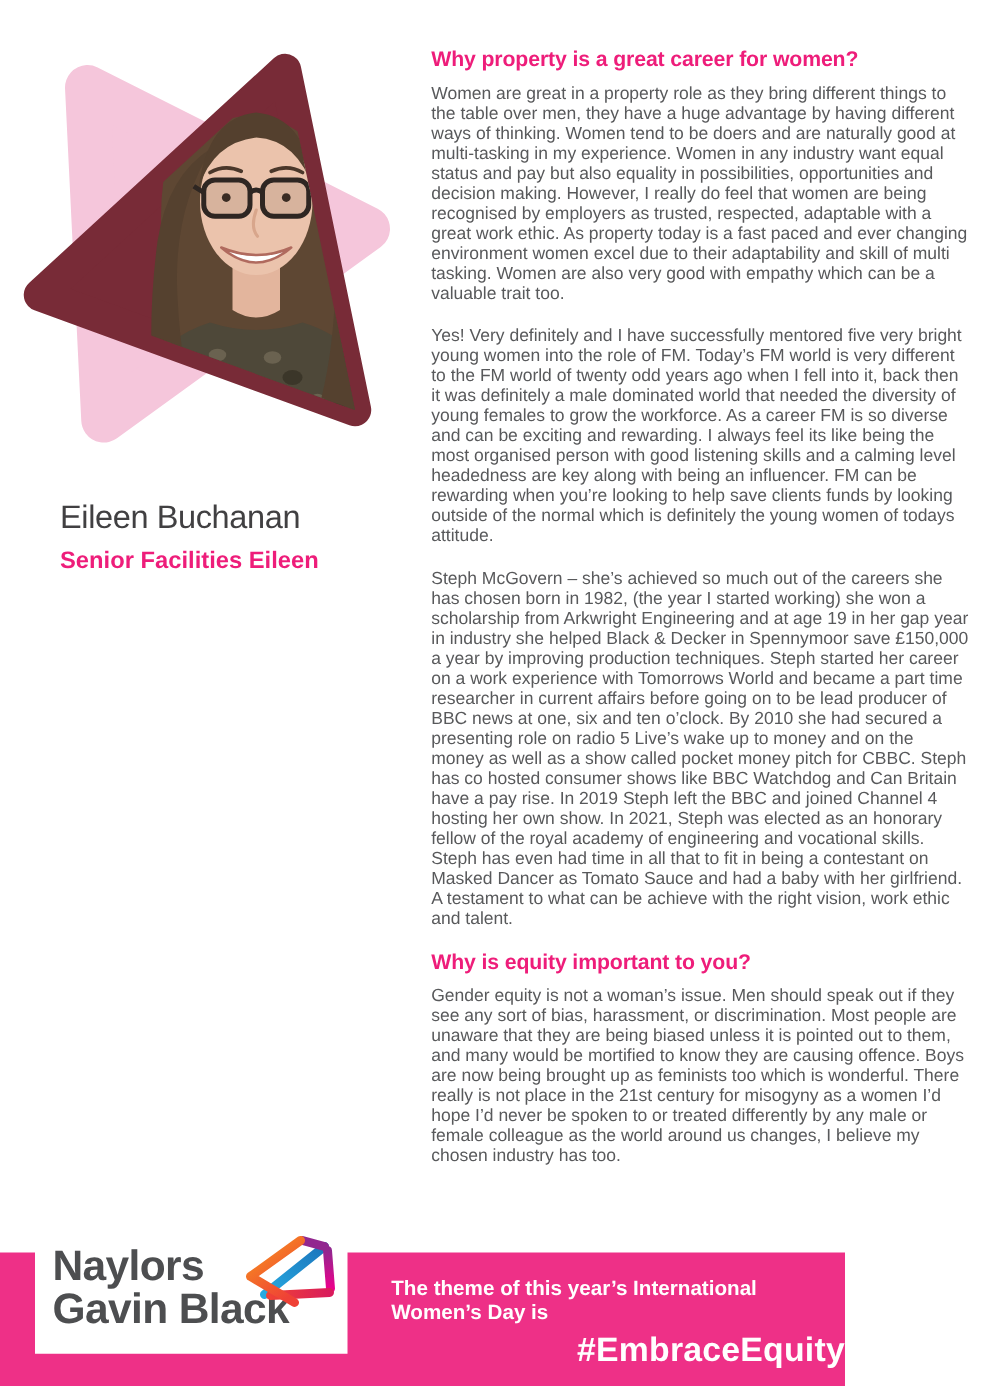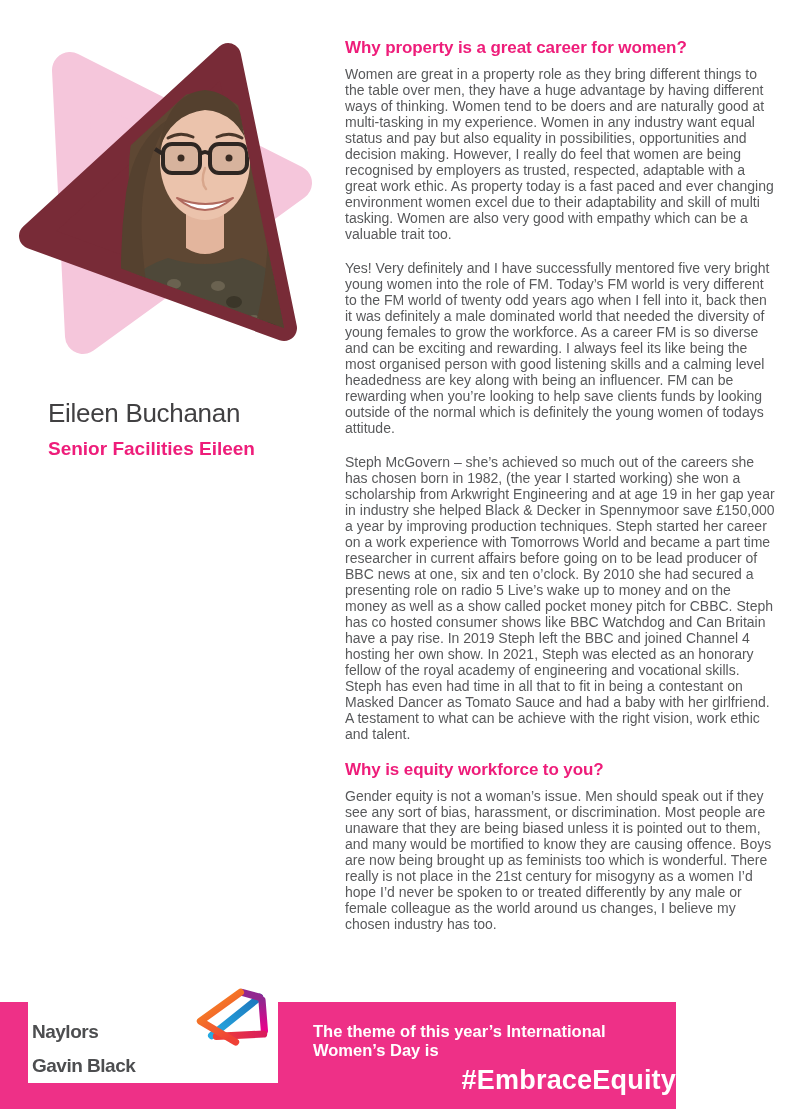--- a/index.html
+++ b/index.html
@@ -39,24 +39,23 @@
     position:absolute;left:0;top:1002px;width:676px;height:107px;
     background:var(--banner-pink);
   }
   .banner-inner{position:absolute;left:313px;top:20px;color:#fff;}
   .banner-line1{font-size:16.5px;font-weight:bold;}
   .banner-line2{font-size:27px;font-weight:bold;margin-top:5px;letter-spacing:0.2px;text-align:right;}
   .logo-box{
     position:absolute;left:28px;top:985px;width:250px;height:98px;background:#fff;
   }
   .logo-text{
-    position:absolute;left:4px;top:11px;
-    font-size:19px;line-height:34px;font-weight:bold;color:var(--logo-text);
+    position:absolute;left:14px;top:11px;
+    font-size:34px;line-height:34px;font-weight:bold;color:var(--logo-text);
     letter-spacing:-0.5px;
-    margin-top:19px;
   }
   .logo-mark{position:absolute;right:4px;top:1px;width:80px;height:64px;}
 </style>
 </head>
 <body>
 
 <div class="page">
 
   <svg class="photo" viewBox="0 0 315 335" aria-hidden="true">
     <defs>
@@ -117,21 +116,21 @@
       <h2>Why property is a great career for women?</h2>
       <p>Women are great in a property role as they bring different things to the table over men, they have a huge advantage by having different ways of thinking. Women tend to be doers and are naturally good at multi-tasking in my experience. Women in any industry want equal status and pay but also equality in possibilities, opportunities and decision making. However, I really do feel that women are being recognised by employers as trusted, respected, adaptable with a great work ethic. As property today is a fast paced and ever changing environment women excel due to their adaptability and skill of multi tasking. Women are also very good with empathy which can be a valuable trait too.</p>
     </section>
     <section class="qa">
       <p>Yes! Very definitely and I have successfully mentored five very bright young women into the role of FM. Today’s FM world is very different to the FM world of twenty odd years ago when I fell into it, back then it was definitely a male dominated world that needed the diversity of young females to grow the workforce. As a career FM is so diverse and can be exciting and rewarding. I always feel its like being the most organised person with good listening skills and a calming level headedness are key along with being an influencer. FM can be rewarding when you’re looking to help save clients funds by looking outside of the normal which is definitely the young women of todays attitude.</p>
     </section>
     <section class="qa">
       <p>Steph McGovern – she’s achieved so much out of the careers she has chosen born in 1982, (the year I started working) she won a scholarship from Arkwright Engineering and at age 19 in her gap year in industry she helped Black &amp; Decker in Spennymoor save £150,000 a year by improving production techniques. Steph started her career on a work experience with Tomorrows World and became a part time researcher in current affairs before going on to be lead producer of BBC news at one, six and ten o’clock. By 2010 she had secured a presenting role on radio 5 Live’s wake up to money and on the money as well as a show called pocket money pitch for CBBC. Steph has co hosted consumer shows like BBC Watchdog and Can Britain have a pay rise. In 2019 Steph left the BBC and joined Channel 4 hosting her own show. In 2021, Steph was elected as an honorary fellow of the royal academy of engineering and vocational skills. Steph has even had time in all that to fit in being a contestant on Masked Dancer as Tomato Sauce and had a baby with her girlfriend. A testament to what can be achieve with the right vision, work ethic and talent.</p>
     </section>
     <section class="qa">
-      <h2>Why is equity workforce to you?</h2>
+      <h2>Why is equity important to you?</h2>
       <p>Gender equity is not a woman’s issue. Men should speak out if they see any sort of bias, harassment, or discrimination. Most people are unaware that they are being biased unless it is pointed out to them, and many would be mortified to know they are causing offence. Boys are now being brought up as feminists too which is wonderful. There really is not place in the 21st century for misogyny as a women I’d hope I’d never be spoken to or treated differently by any male or female colleague as the world around us changes, I believe my chosen industry has too.</p>
     </section>
   </div>
 
   <div class="banner">
     <div class="banner-inner">
       <div class="banner-line1">The theme of this year’s International Women’s Day is</div>
       <div class="banner-line2">#EmbraceEquity</div>
     </div>
   </div>

